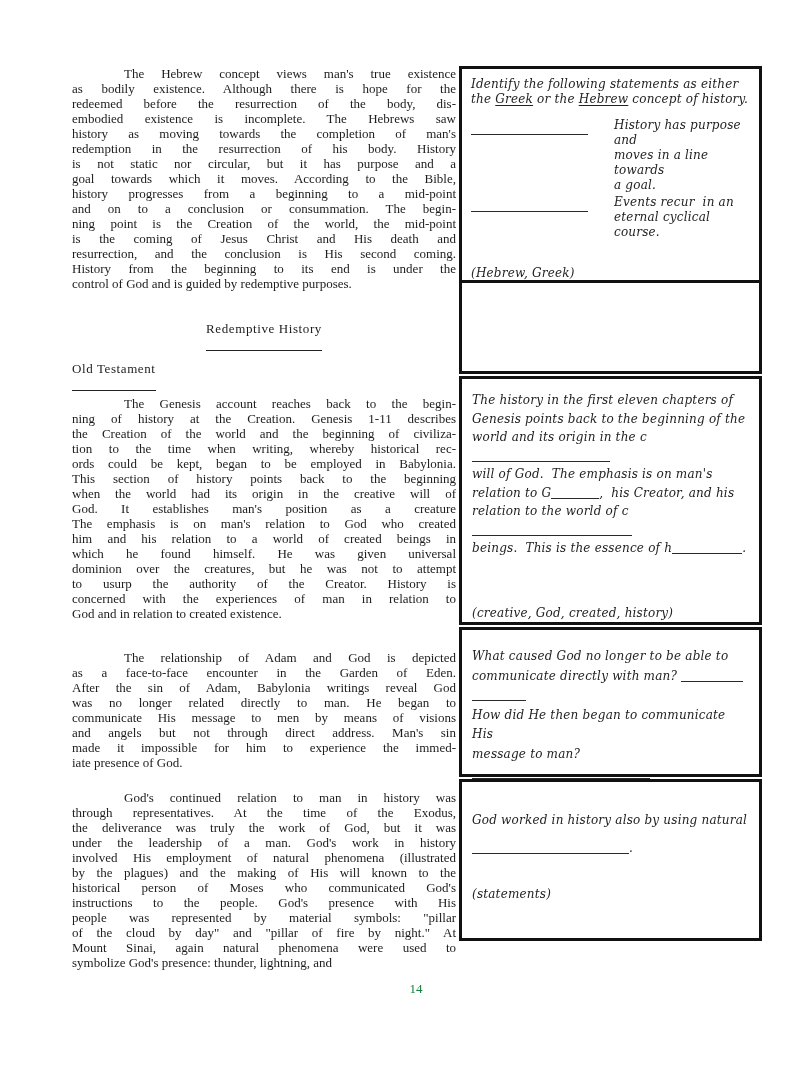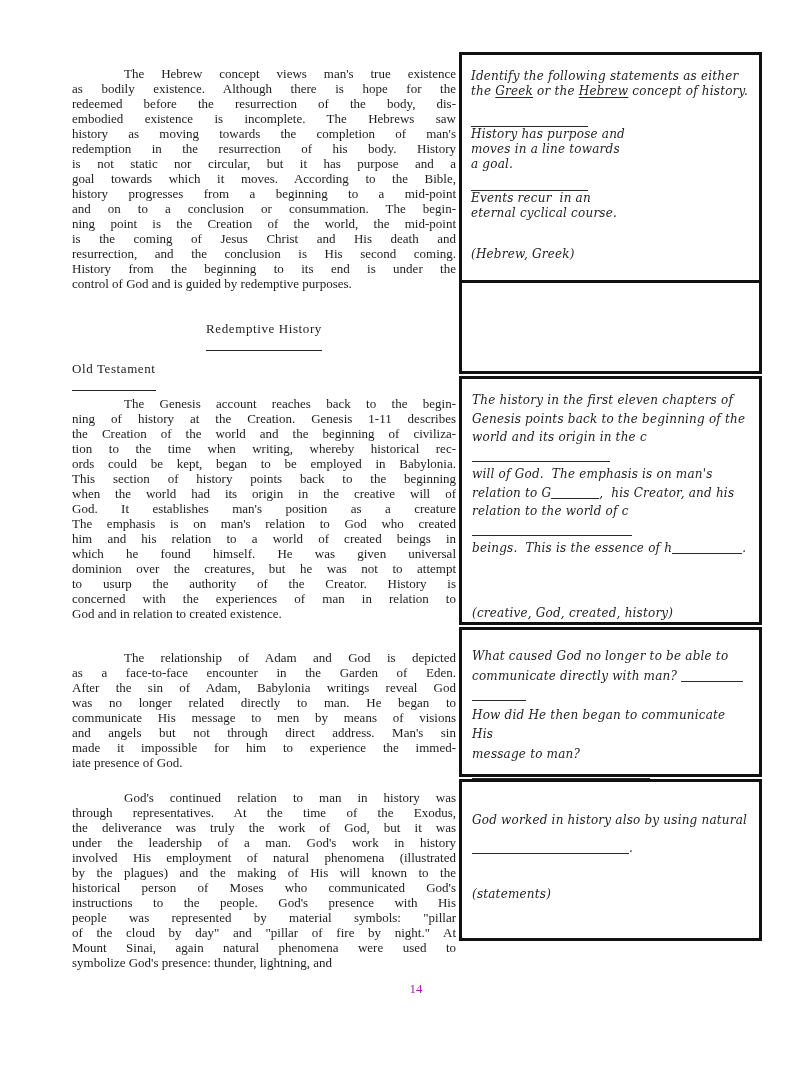--- a/index.html
+++ b/index.html
@@ -17,49 +17,49 @@
   .para .line.first{text-indent:52px;}
   .para .line.last{text-align-last:left;}
   .h-center{position:absolute;left:0;top:321px;width:384px;text-align:center;}
   .h-left{position:absolute;left:0;top:361px;}
   .ul-h{display:inline-block;border-bottom:1px solid #222;padding-bottom:14px;letter-spacing:.6px;}
 
   
   .box{position:absolute;left:459px;width:303px;border:3px solid #111;box-sizing:border-box;
        background:#fff;font-family:"DejaVu Serif",serif;font-style:italic;font-size:12px;
        color:#222;letter-spacing:.2px;}
-  .box1{top:52px;height:273px;padding:14px 9px;}
+  .box1{top:66px;height:273px;padding:8px 9px;}
   .box2{top:280px;height:94px;}
   .box3{top:376px;height:249px;padding:12px 10px;}
   .box4{top:627px;height:150px;padding:17px 10px;}
   .box5{top:779px;height:162px;padding:24px 10px;}
 
   .rline{white-space:pre-wrap;}
   .box1 .rline{line-height:15px;}
   .box3 .rline{line-height:18.5px;}
   .box4 .rline{line-height:19.5px;}
   .box5 .rline{line-height:28px;}
 
   .stmt .line{text-align:left;white-space:pre-wrap;line-height:15px;}
-  .pair{display:flex;margin-top:11px;flex-direction:column;}
+  .pair{display:flex;margin-top:11px;}
   .pair.pair2{margin-top:2px;}
   .blankline{flex:none;height:16px;border-bottom:1.4px solid #2a2a2a;margin-right:26px;}
   .stmt{flex:1;}
 
   .blank{display:inline-block;border-bottom:1.3px solid #2a2a2a;height:0.8em;margin-bottom:-2px;}
   .ul{text-decoration:underline;text-underline-offset:2px;}
 
   .answer{white-space:pre-wrap;}
   .box1 .answer{margin-top:26px;}
   .box3 .answer{margin-top:48px;}
   .box4 .answer{margin-top:14px;}
   .box5 .answer{margin-top:25px;}
 
   .pagenum{position:absolute;left:381px;top:981px;width:70px;text-align:center;
-           font-family:"Liberation Serif",serif;font-size:13px;color:#a21caf;}
+           font-family:"Liberation Serif",serif;font-size:13px;color:#15803d;}
 </style>
 </head>
 <body>
 
 <div class="page">
 
   <div class="col-left">
     <div class="para p1">
         <div class="line first">The Hebrew concept views man's true existence</div>
         <div class="line">as bodily existence.  Although there is hope for the</div>

